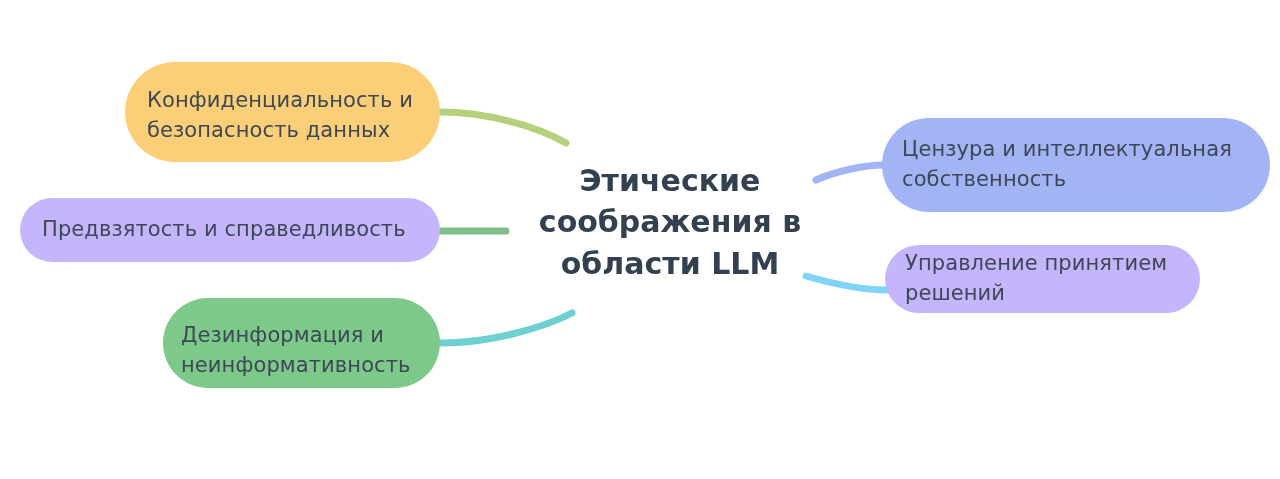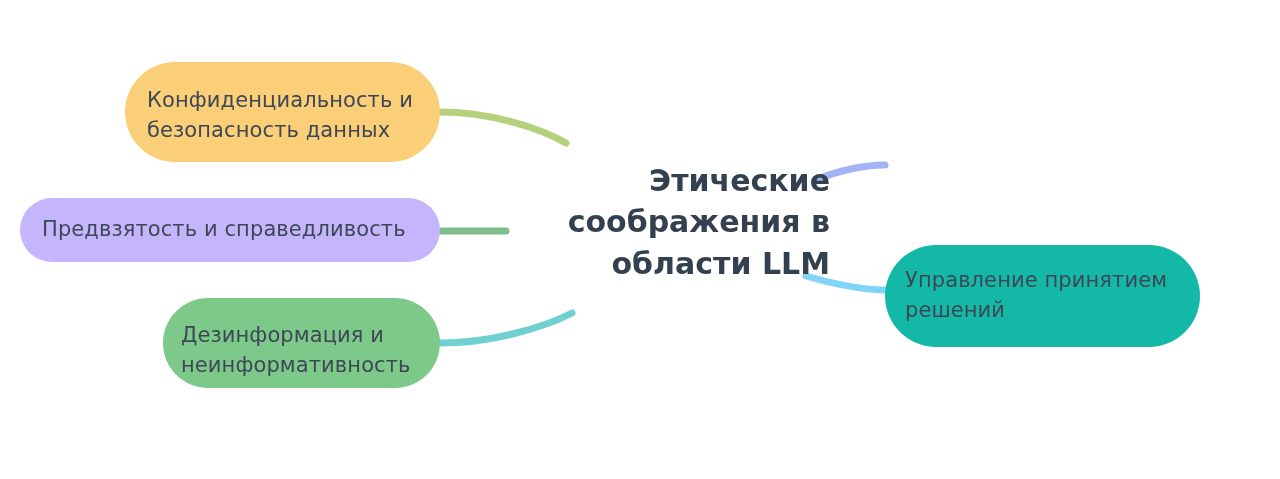--- a/index.html
+++ b/index.html
@@ -80,32 +80,32 @@
     width: 388px;
     height: 94px;
     background: #a3b4f5;
     padding: 0 18px 0 20px;
   }
   
   #node-decision {
     left: 885px;
     top: 245px;
     width: 315px;
-    height: 102px;
-    background: #14b8a6;
+    height: 68px;
+    background: #c4b5fd;
     padding: 0 18px 0 20px;
   }
 
   
   #central-topic {
     position: absolute;
     left: 510px;
     top: 160px;
     width: 320px;
-    text-align: right;
+    text-align: center;
     font-size: 30px;
     font-weight: bold;
     line-height: 1.38;
     color: #33404f;
     white-space: pre-line;
   }
 </style>
 </head>
 <body>
 
@@ -126,20 +126,24 @@
 
   <div class="node" id="node-bias">
     <span class="node-label">Предвзятость и справедливость</span>
   </div>
 
   <div class="node" id="node-misinformation">
     <span class="node-label">Дезинформация и
 неинформативность</span>
   </div>
 
+  <div class="node" id="node-censorship">
+    <span class="node-label">Цензура и интеллектуальная
+собственность</span>
+  </div>
 
   <div class="node" id="node-decision">
     <span class="node-label">Управление принятием
 решений</span>
   </div>
 
   <div id="central-topic">Этические
 соображения в
 области LLM</div>
 

